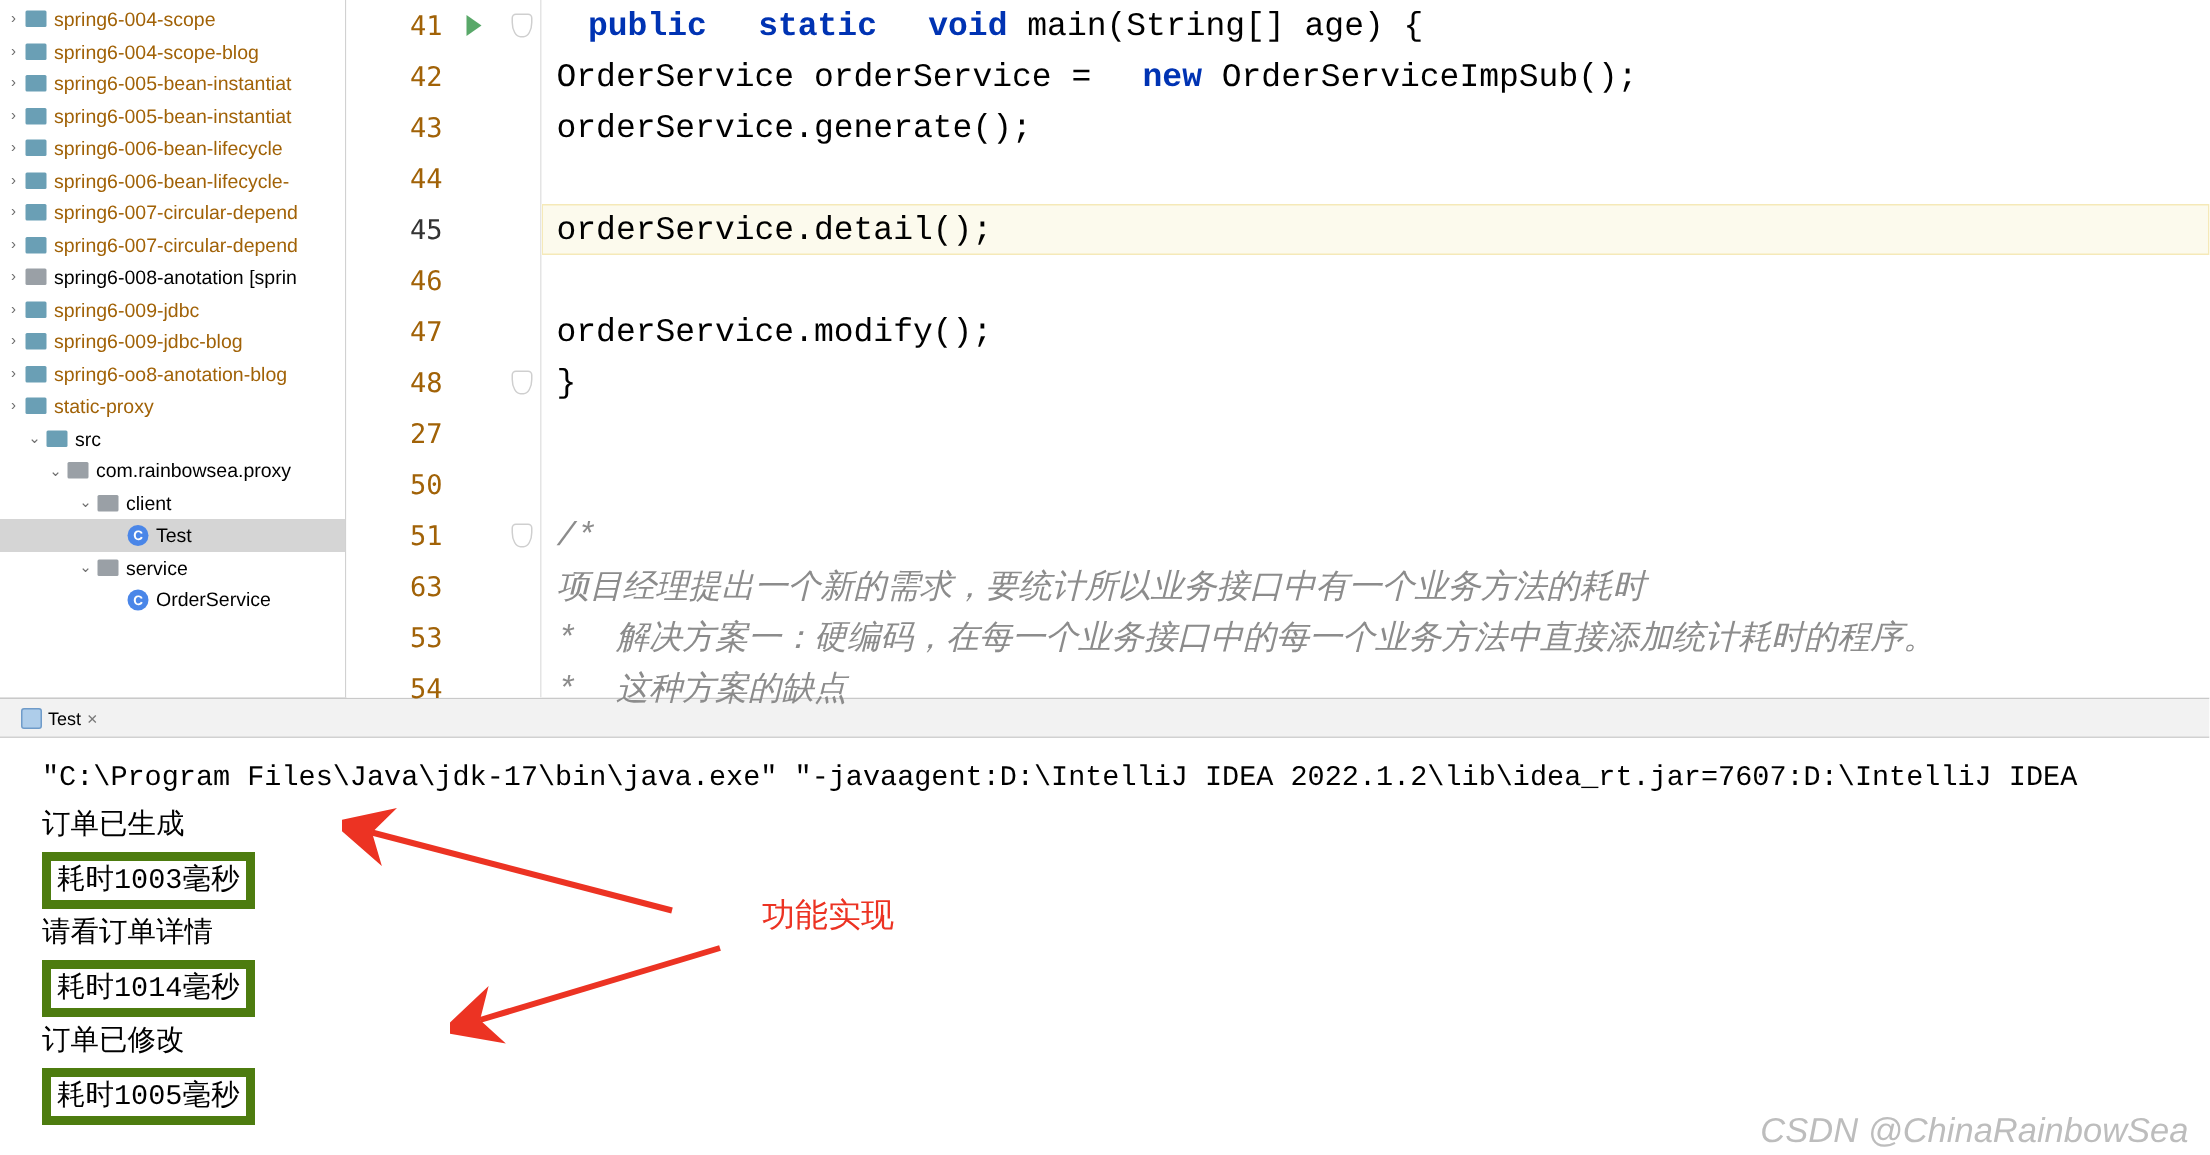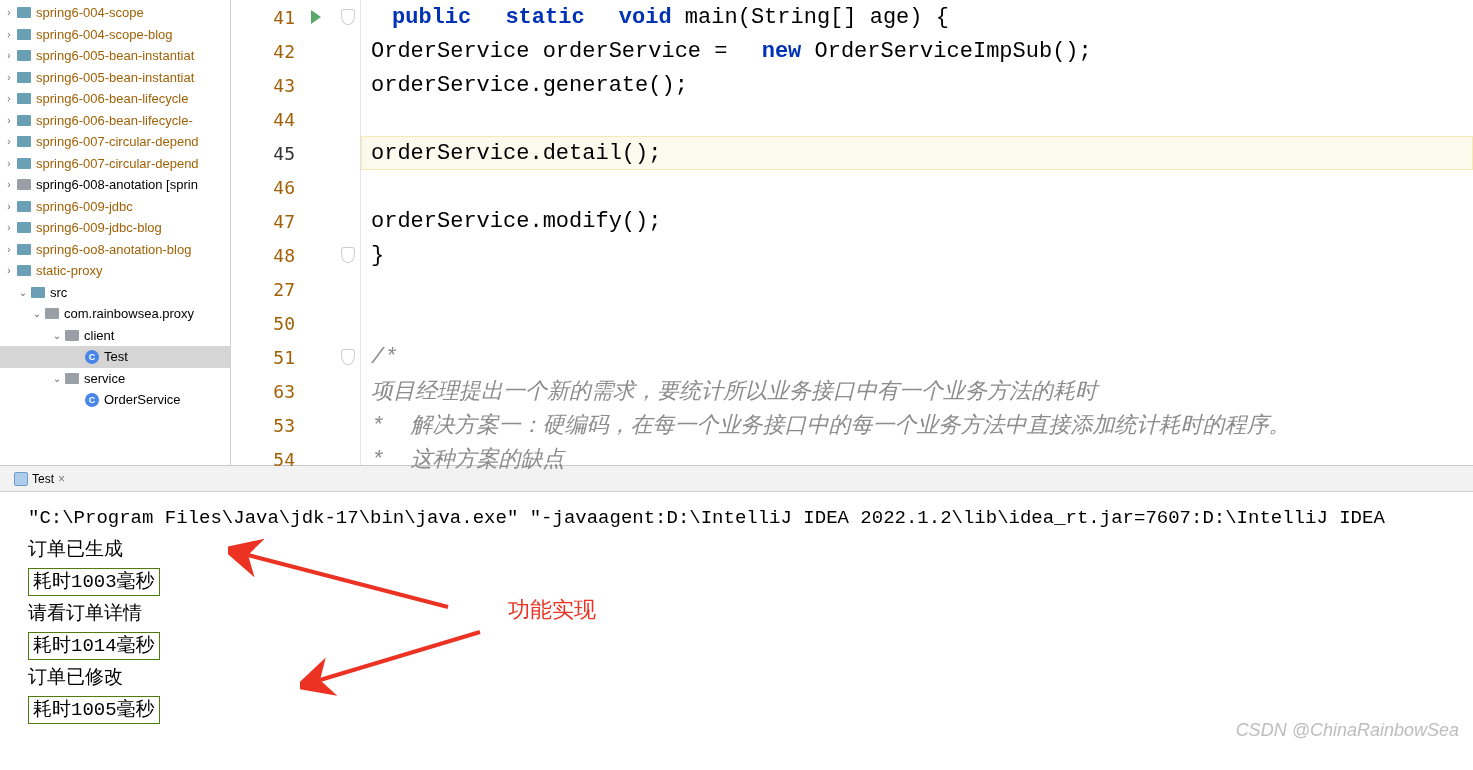--- a/index.html
+++ b/index.html
@@ -33,24 +33,24 @@
   .id { color: #000; }
   .mth { color: #000; }
   .pun { color: #000; }
   .cm { color: #8c8c8c; font-style: italic; }
   .panel-header { height: 27px; border-top: 1px solid #c9c9c9; border-bottom: 1px solid #d1d1d1; background: #f2f2f2; display: flex; align-items: center; padding-left: 6px; }
   .panel-tab { padding: 2px 8px; font-size: 12px; display: flex; align-items: center; gap: 4px; }
   .tab-close { color: #7a7a7a; }
   .run-icon { width: 14px; height: 14px; background: #aecdea; border: 1px solid #6f9bc9; border-radius: 2px; }
   .console { padding: 10px 24px 10px 28px; font-family: Consolas, "Courier New", monospace; font-size: 19px; line-height: 32px; color: #000; position: relative; height: 278px; }
   .console .cmd { color: #000; white-space: nowrap; overflow: hidden; }
-  .boxed { display: inline-block; border: 1px solid #4d7c0f; padding: 0 4px; line-height: 26px; margin-top: 2px; }
+  .boxed { display: inline-block; border: 6px solid #4d7c0f; padding: 0 4px; line-height: 26px; margin-top: 2px; }
   .annotation { position: absolute; color: #ec3323; font-size: 22px; font-family: "Microsoft YaHei", sans-serif; }
   .arrow { position: absolute; }
-  .watermark { position: absolute; right: 14px; bottom: 24px; color: #bdbdbd; font-style: italic; font-size: 18px; font-family: Arial, sans-serif; pointer-events: none; }
+  .watermark { position: absolute; right: 14px; bottom: 1px; color: #bdbdbd; font-style: italic; font-size: 23px; font-family: Arial, sans-serif; pointer-events: none; }
 </style>
 </head>
 <body>
 
 <div class="main-area">
 
   <div class="project-tree" id="tree">
       <div class="tree-item indent-0">
         <span class="chevron">›</span>
         <span class="tree-icon folder-icon"></span>

